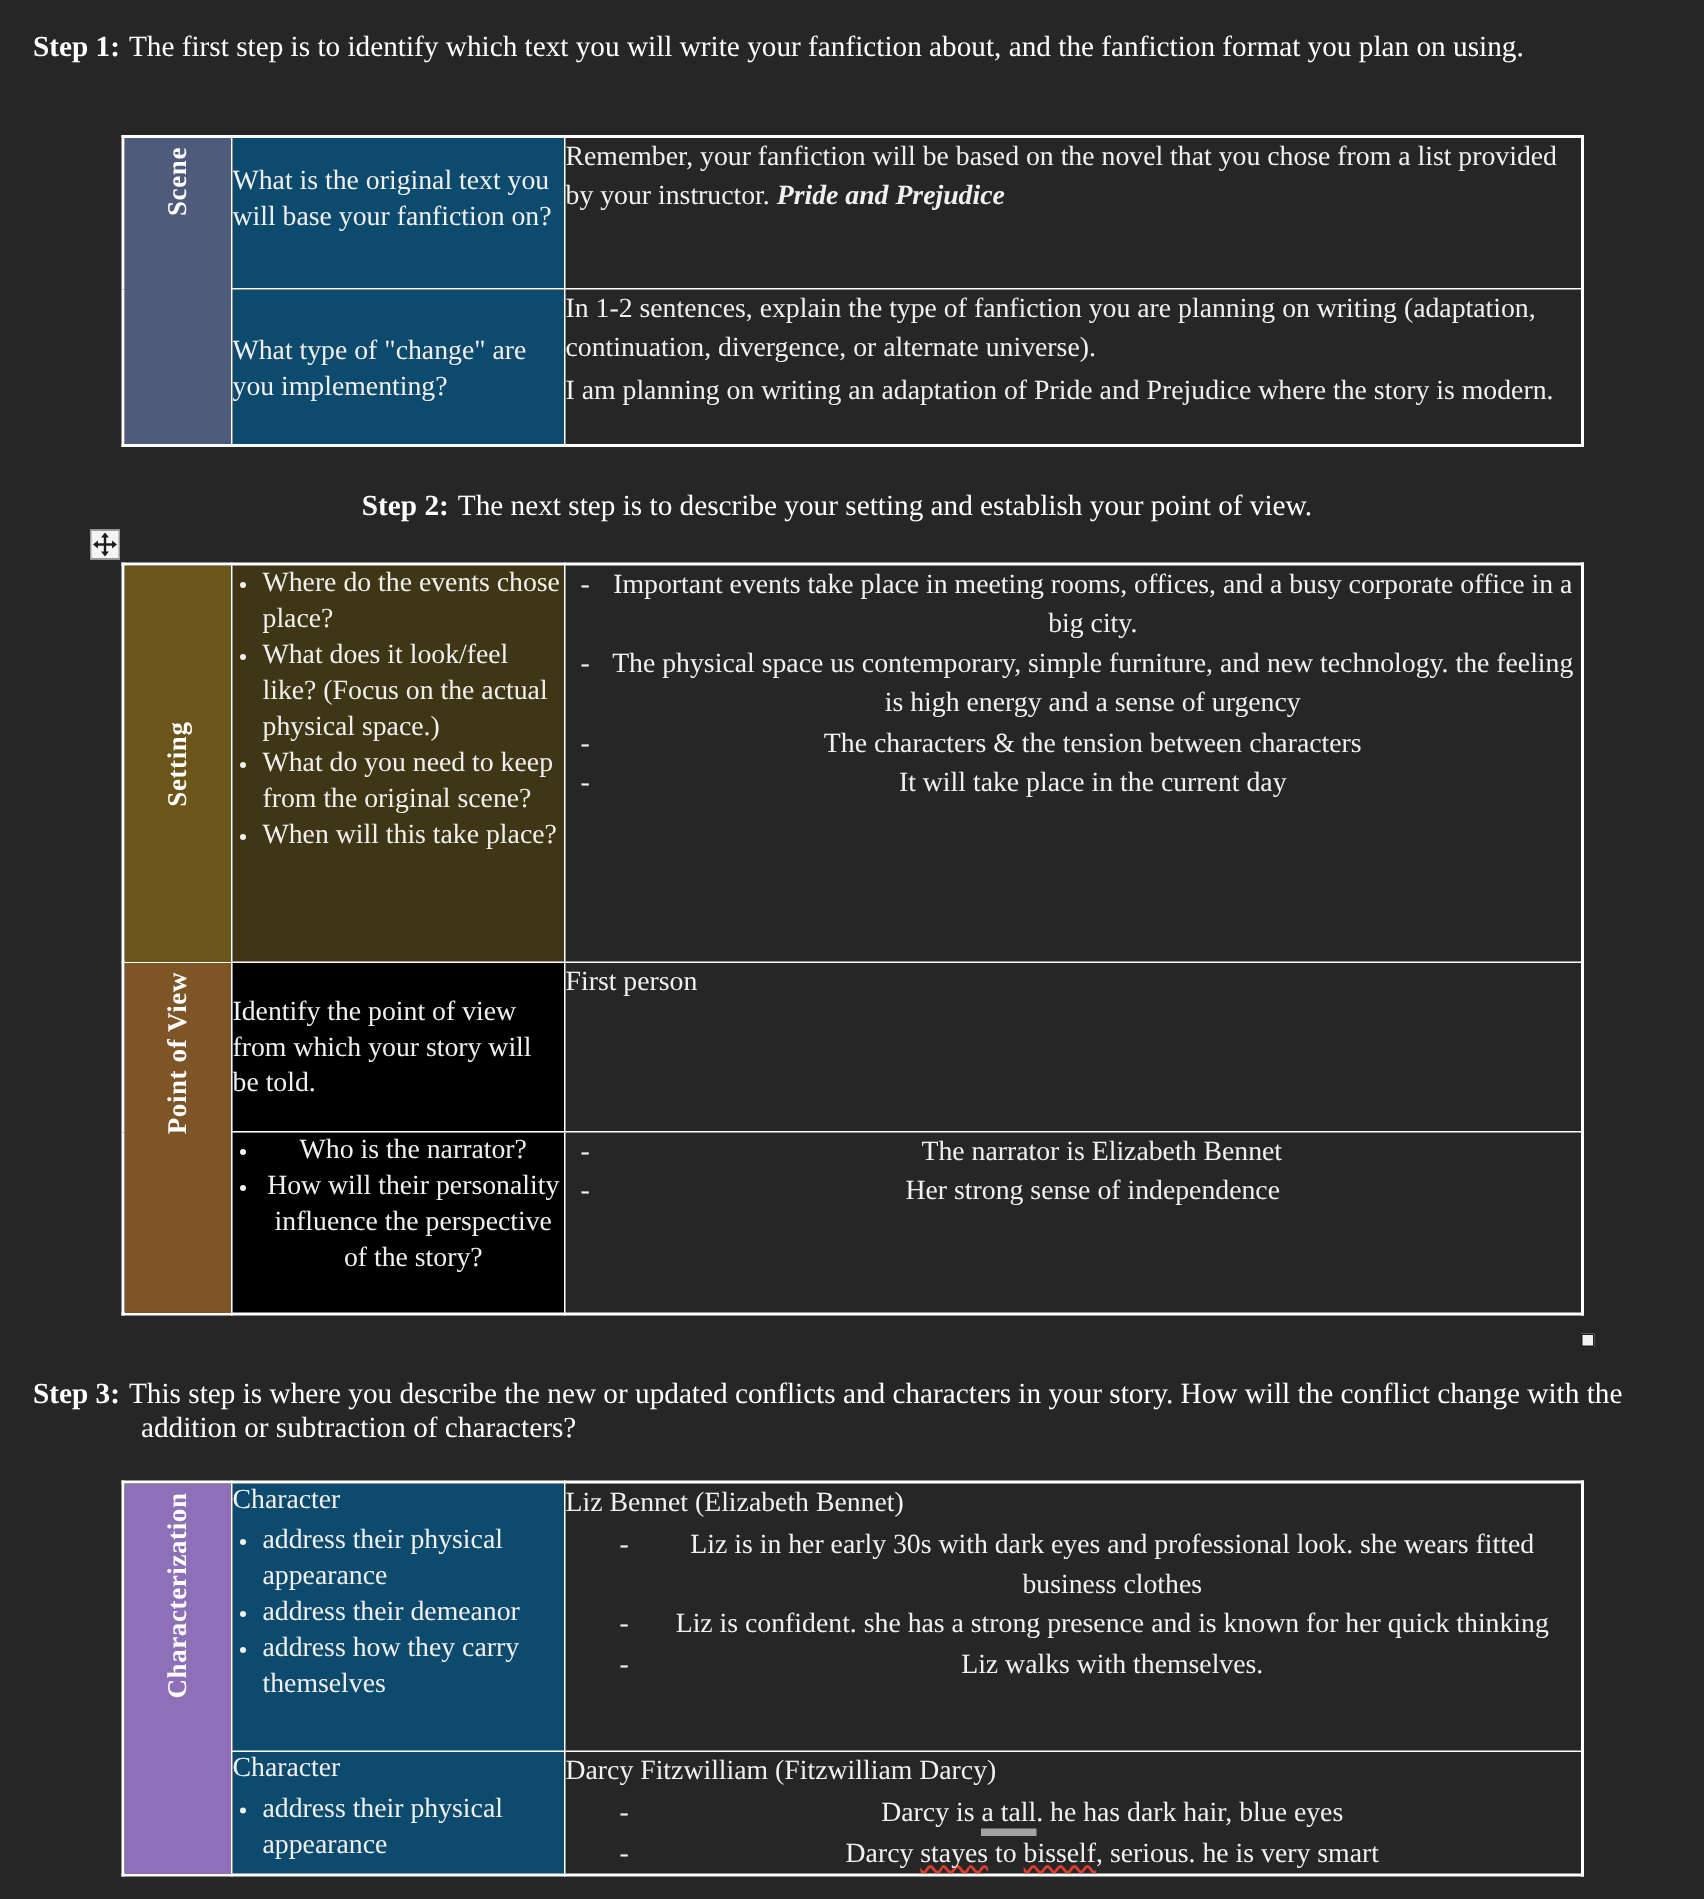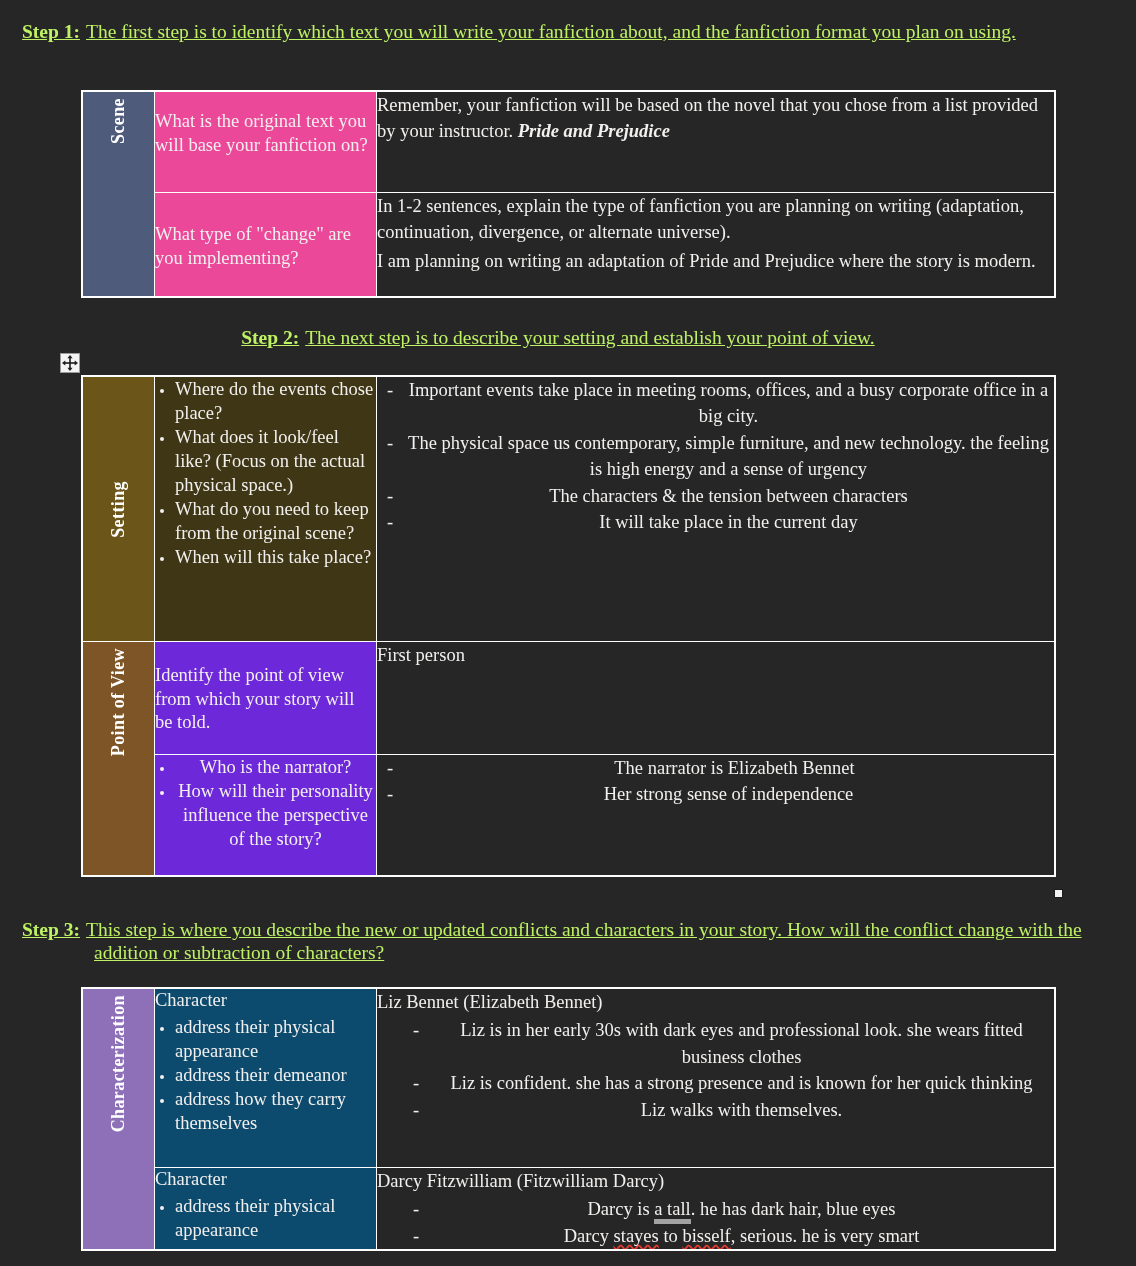--- a/index.html
+++ b/index.html
@@ -16,24 +16,23 @@
     color: #f2f0ee;
   }
 
   
   .step-head {
     position: absolute;
     left: 22px;
     width: 1000px;
     font-size: 19.5px;
     line-height: 1.17;
-    color: #bef264;
+    color: #ffffff;
     text-indent: 0;
     padding-left: 72px;
-    text-decoration: underline;
   }
   .step-head .step-label {
     font-weight: bold;
     margin-left: -72px;
     padding-right: 6px;
   }
 
   #step1-head { top: 21px; }
   #step2-head { top: 327px; text-align: center; }
   #step3-head { top: 919px; }
@@ -121,27 +120,27 @@
     box-sizing: border-box;
   }
   .dashrow .dtext { flex: 1 1 auto; text-align: center; }
 
   .plainline { margin: 0 0 2px 0; font-family: Liberation Serif, serif; }
 
   .tight { line-height: 1.30; }
 
   
   .scene-label   { background: #4e5b7b; }
-  .scene-prompt  { background: #ec4899; }
+  .scene-prompt  { background: #0c4a6e; }
 
   .setting-label  { background: #6b5518; }
   .setting-prompt { background: #3e3615; }
 
   .pov-label   { background: #7d5527; }
-  .pov-prompt  { background: #6d28d9; }
+  .pov-prompt  { background: #000000; }
 
   .charac-label  { background: #8d70b8; }
   .charac-prompt { background: #0c4a6e; }
 
   
   #table-step1 { top: 90px;  }
   #table-step2 { top: 375px; }
   #table-step3 { top: 987px; }
 
   

